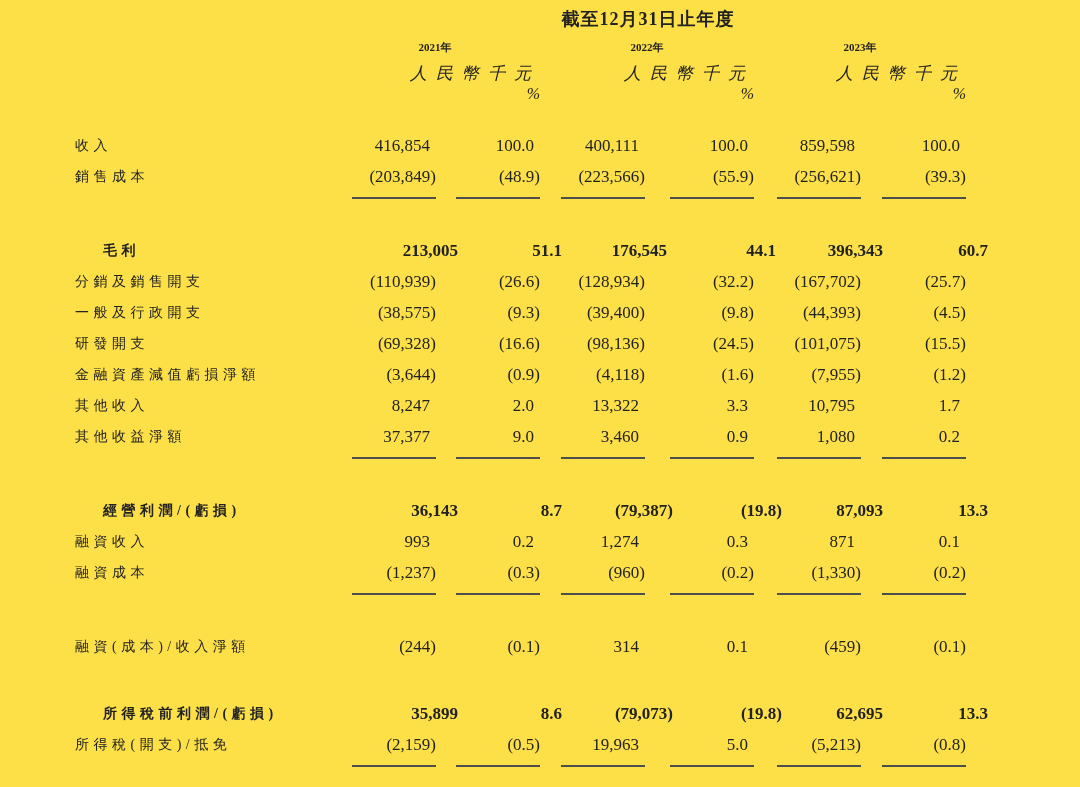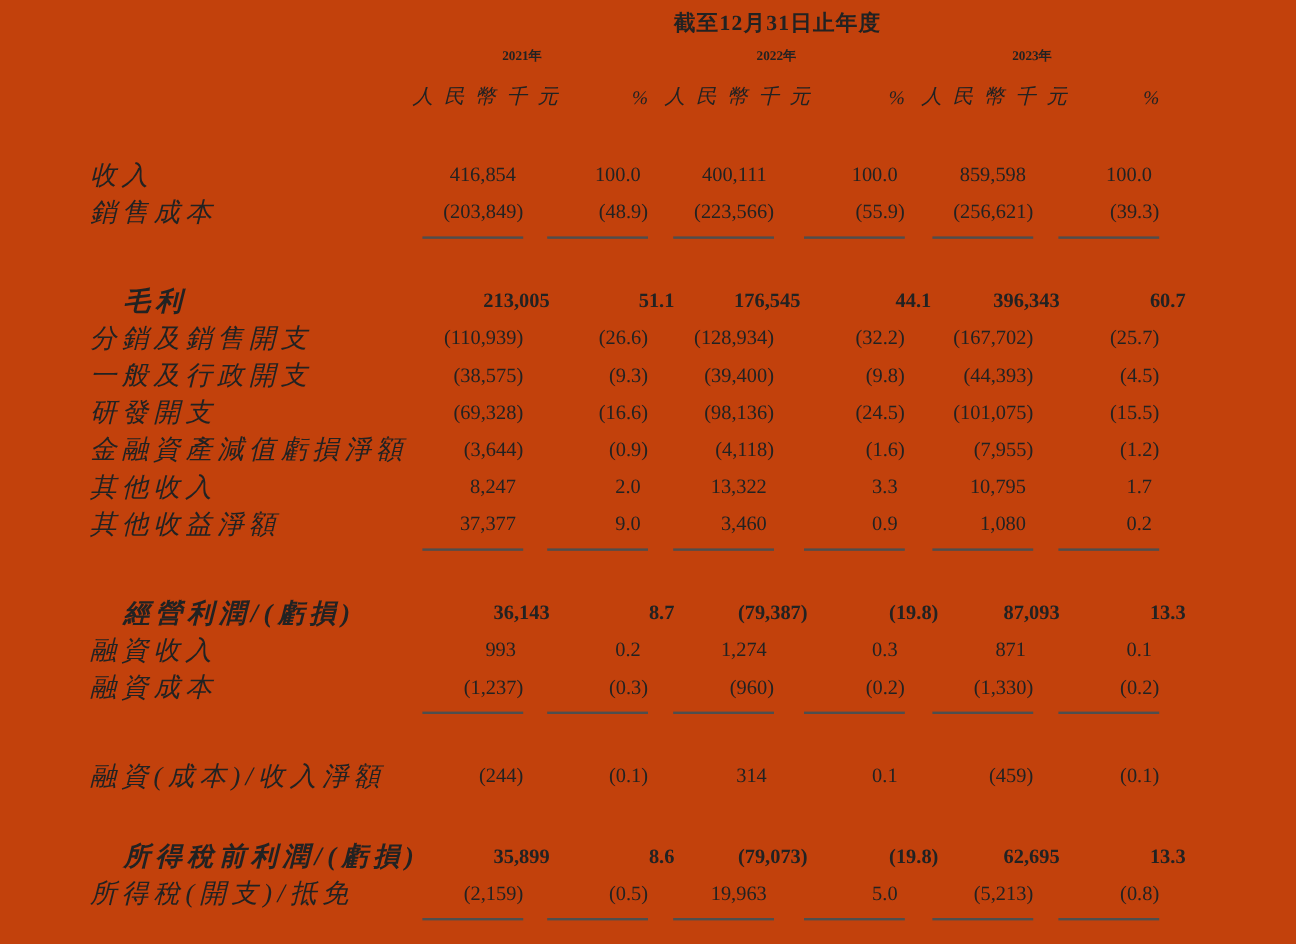--- a/index.html
+++ b/index.html
@@ -1,20 +1,20 @@
 <!DOCTYPE html>
 <html><head>
 <meta charset="utf-8">
 <style>
   html, body { margin: 0; padding: 0; background: #ffffff; }
   .page {
     position: relative;
     width: 1080px;
     height: 787px;
-    background: #c2410c;
+    background: #fde047;
     overflow: hidden;
     box-sizing: border-box;
     padding-left: 75px;
     padding-top: 8px;
     font-family: "Liberation Serif", "DejaVu Serif", serif;
     color: #222222;
   }
   .grid {
     display: grid;
     grid-template-columns: 255px 106px 104px 105px 109px 107px 105px;
@@ -38,33 +38,33 @@
   .hdr-unit-row { height: 34px; }
   .ucell {
     grid-column: span 2;
     display: flex;
     justify-content: space-between;
     align-items: flex-end;
     padding-left: 14px;
     padding-bottom: 4px;
     font-style: italic;
     font-size: 17px;
+    flex-direction: column;
   }
   .unit { letter-spacing: 9px; white-space: nowrap; }
   .pct-sym { font-size: 16px; }
   
   .tbody { margin-top: 34px; }
   .row { height: 31px; line-height: 31px; }
   .row.gap { margin-top: 36px; }
   .row.bold { font-weight: bold; margin-left: 28px; }
   .label-cell {
-    font-size: 22px;
+    font-size: 14px;
     letter-spacing: 4.5px;
     white-space: nowrap;
-    font-style: italic;
   }
   .num {
     text-align: right;
     font-size: 17px;
     padding-right: 6px;
     white-space: nowrap;
   }
   .num.neg { padding-right: 0; }
   
   .rule-row { height: 7px; align-items: end; }

